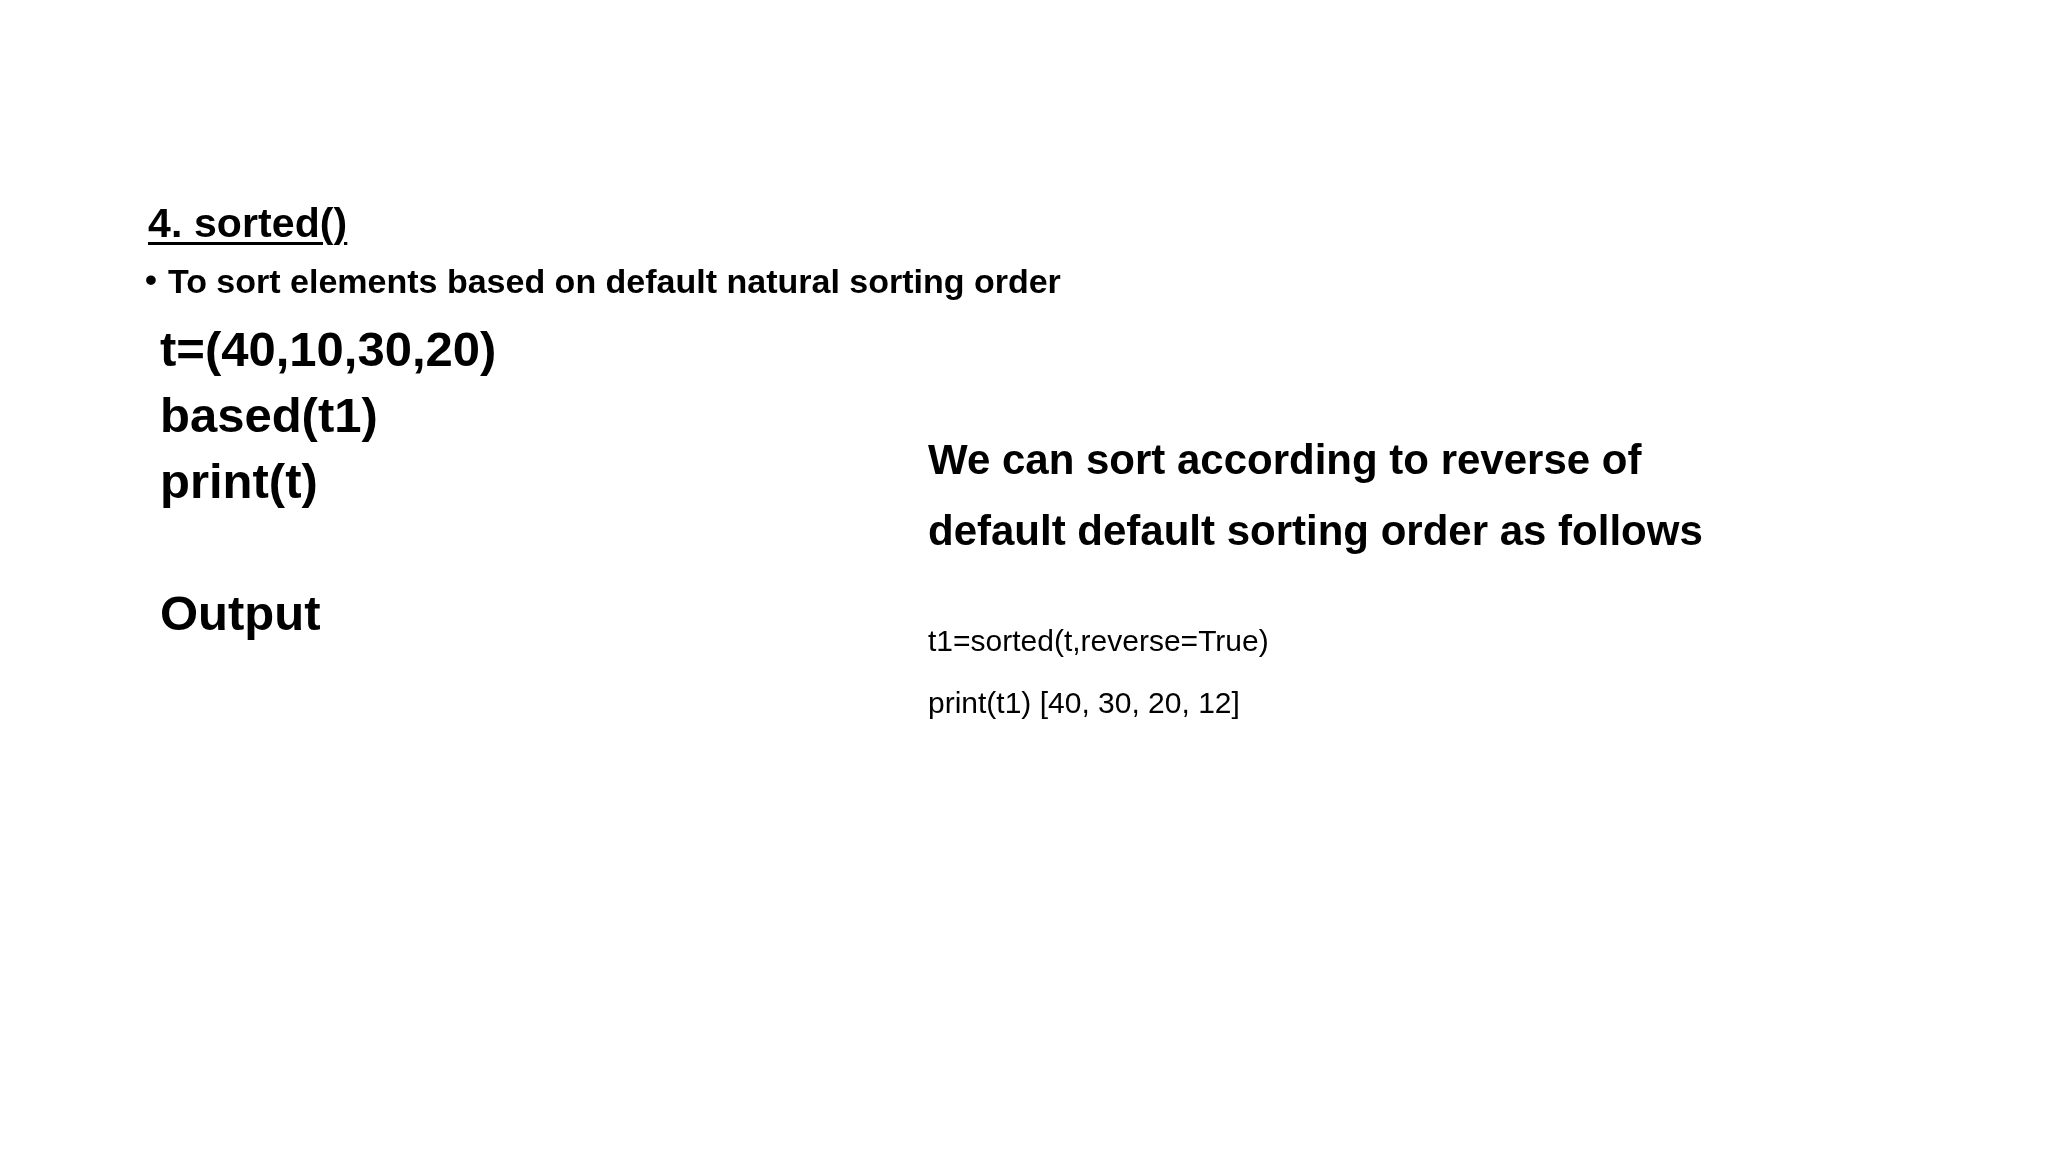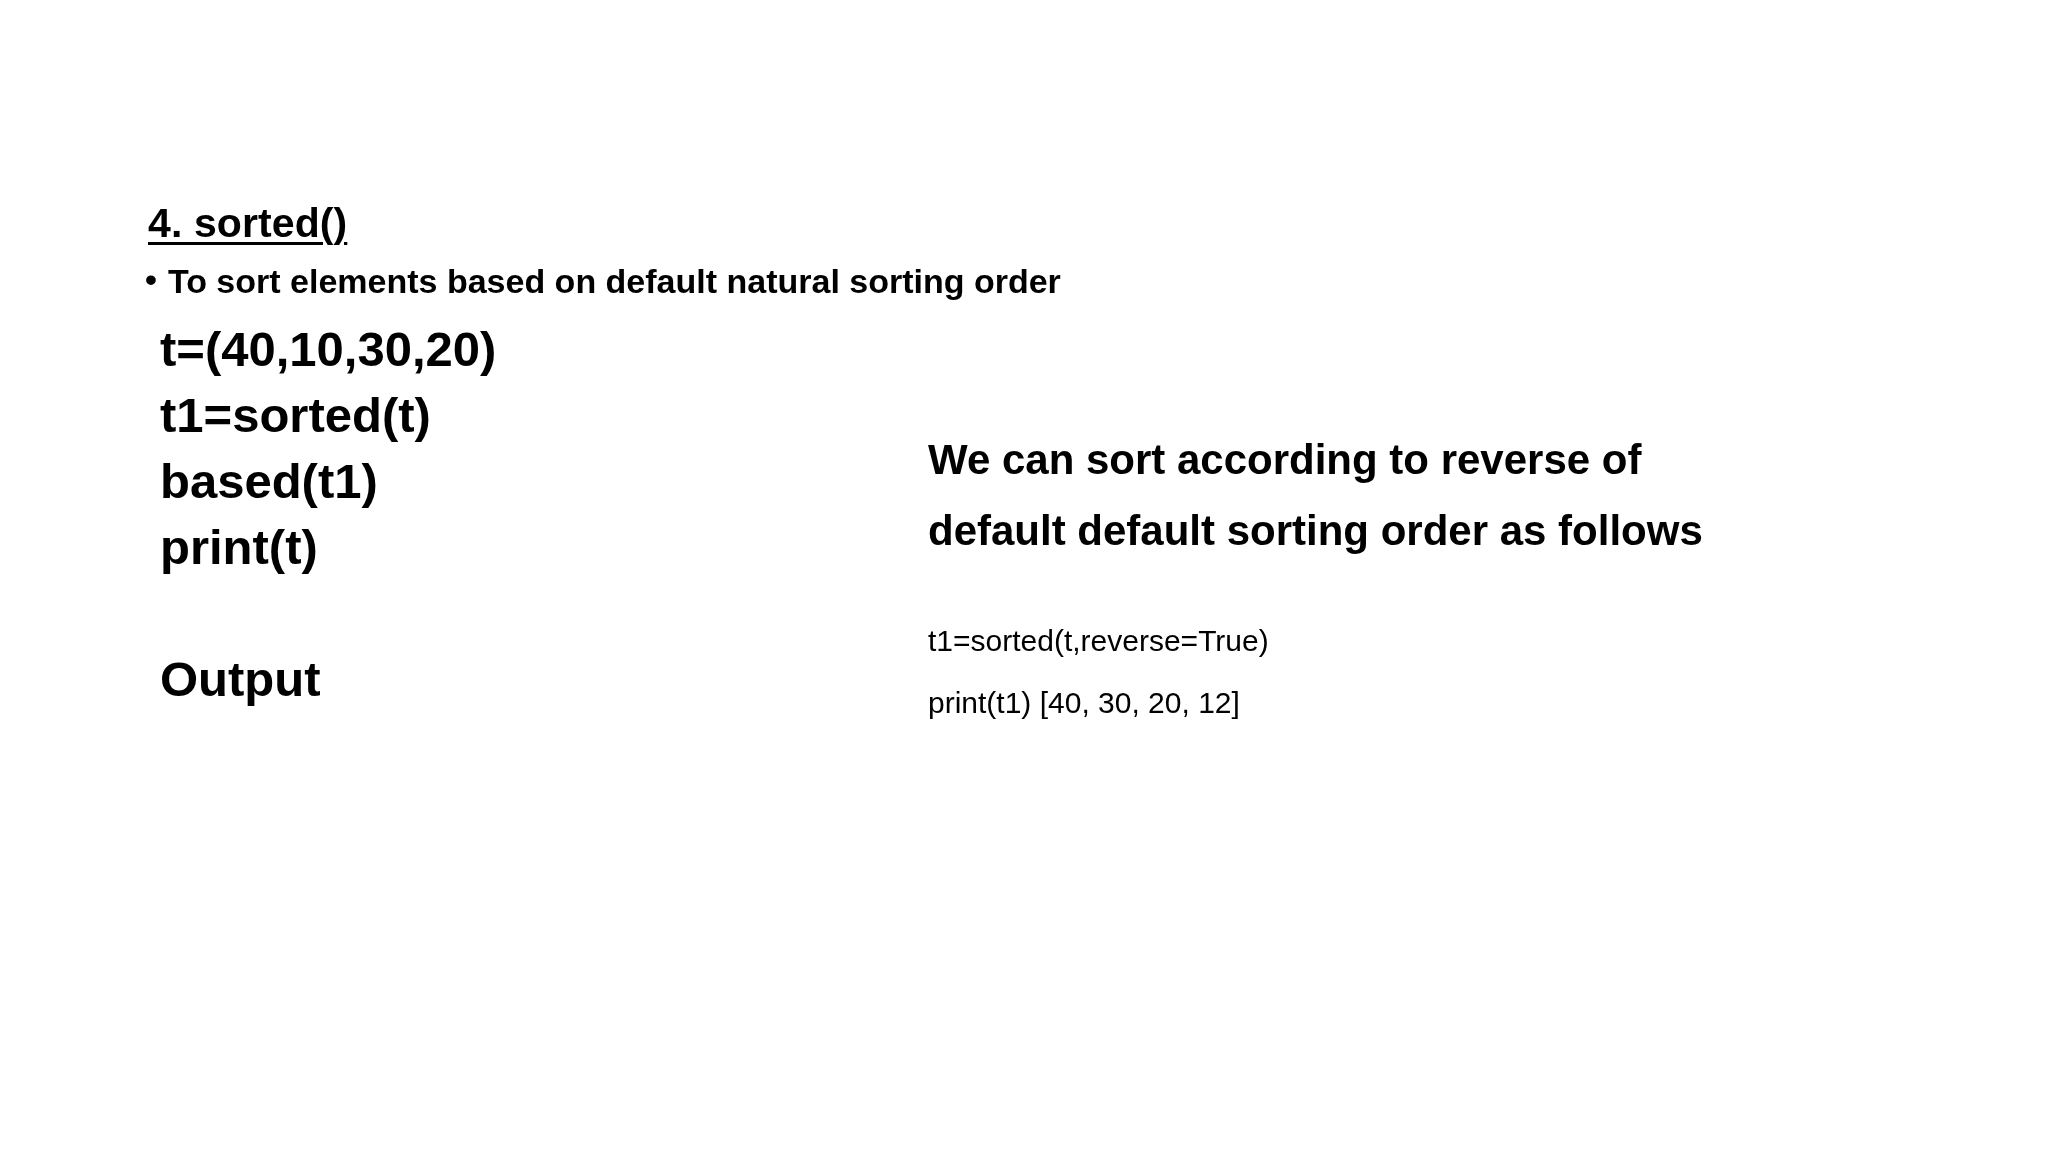--- a/index.html
+++ b/index.html
@@ -119,21 +119,20 @@
 
     <div class="slide-title">4. sorted()</div>
 
     <div class="bullet-row">
       <span class="bullet-dot">•</span>
       <span class="bullet-text">To sort elements based on default natural sorting order</span>
     </div>
 
     <div class="code-list">
       <div class="code-line">t=(40,10,30,20)</div>
-      <div class="code-line">t1=sorted(t)</div>
       <div class="code-line">based(t1)</div>
       <div class="code-line">print(t)</div>
       <div class="code-line blank"></div>
       <div class="code-line">Output</div>
     </div>
 
   </div>
 
   <div class="right-col">
 

